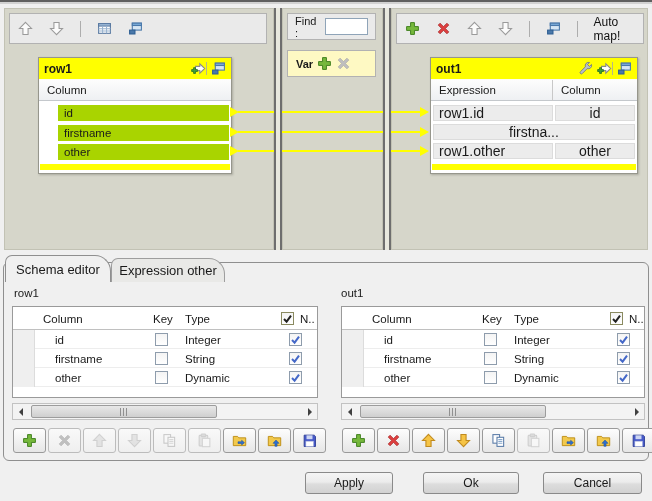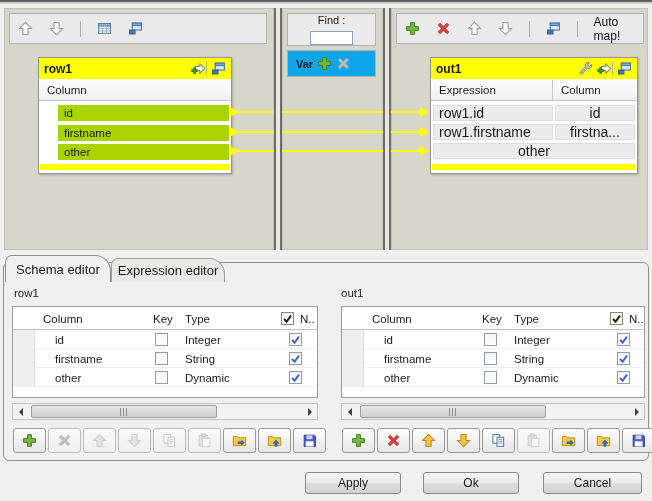--- a/index.html
+++ b/index.html
@@ -31,24 +31,24 @@
   .icon14 { width:15px; height:15px; display:inline-block; }
   .icon14 svg { width:15px; height:15px; display:block; }
   .arrow-outline { fill:#fbfbfb; stroke:#9a9a9a; stroke-width:1; }
   .arrow-gold { fill:#f6c445; stroke:#c08a1e; stroke-width:1; }
   .x-red { fill:#dd4040; stroke:#a02323; stroke-width:.6; }
   .x-gray { fill:#bfbfbf; stroke:#a8a8a8; stroke-width:.6; }
   .plus-green { fill:#76b83c; stroke:#41801f; stroke-width:.9; }
   #automap-label { font-size:12px; color:#111; }
 
   
-  #find-panel { left:287px; top:13px; width:89px; height:33px; background:#eaeaea; border:1px solid #b2b2b2;
-                display:flex; align-items:center; gap:5px; padding:0 7px; z-index:2;flex-direction:column;}
+  #find-panel { left:287px; top:13px; width:89px; height:27px; background:#eaeaea; border:1px solid #b2b2b2;
+                display:flex; align-items:center; gap:5px; padding:0 7px; z-index:2;}
   #find-input { width:43px; height:17px; border:1px solid #8fa4b8; background:#fff; font:11px "Liberation Sans",sans-serif; padding:0 2px;}
-  #var-panel { left:287px; top:50px; width:89px; height:27px; background:#0ea5e9; border:1px solid #b2b2b2;
+  #var-panel { left:287px; top:50px; width:89px; height:27px; background:#fef9c3; border:1px solid #b2b2b2;
                display:flex; align-items:center; gap:4px; padding:0 8px; z-index:2;}
   .bold { font-weight:bold; }
 
   
   .mtable { background:#fff; border:1px solid #96968c; z-index:3; box-shadow:1px 1px 2px rgba(90,90,80,.35); }
   #row1-table { left:38px;  top:57px; width:194px; height:117px; }
   #out1-table { left:430px; top:57px; width:208px; height:117px; }
   .mt-header { height:22px; background:#ffff00; display:flex; align-items:center; padding:0 5px; border-bottom:1px solid #fdfdf0; }
   .mt-title { font-weight:bold; font-size:12px; flex:1; }
   .mt-header .vsep { background:#b6b68a; height:13px; }
@@ -115,21 +115,21 @@
   #sbar-left { left:13px; top:428px; } #sbar-right { left:342px; top:428px; }
   .tbtn { width:33px; height:25px; border:1px solid #9a9a9a; border-radius:3px;
           background:linear-gradient(#fdfdfd,#e6e6e6); display:flex; align-items:center; justify-content:center; }
   .tbtn:not(.enabled) { border-color:#bcbcbc; background:linear-gradient(#f9f9f9,#efefef); }
   .tbtn:not(.enabled) svg { opacity:.35; filter:grayscale(1); }
 
   
   .fbtn { height:22px; border:1px solid #8a8a8a; border-radius:3px; font:12px "Liberation Sans",sans-serif;
           background:linear-gradient(#f5f5f5 0%,#ececec 45%,#dddddd 55%,#d2d2d2 100%);
           display:flex; align-items:center; justify-content:center; z-index:2; }
-  #btn-apply { left:305px; top:472px; width:96px; }
+  #btn-apply { left:305px; top:472px; width:88px; }
   #btn-ok    { left:423px; top:472px; width:96px; }
   #btn-cancel{ left:543px; top:472px; width:99px; }
 </style>
 </head>
 <body>
 
 <svg width="0" height="0" style="position:absolute">
   <defs>
     <path id="p-up" d="M7 1.2 12.6 7H9.4v5.6H4.6V7H1.4Z"></path>
     <path id="p-x" d="M2 3.8 3.8 2 7 5.2 10.2 2 12 3.8 8.8 7l3.2 3.2-1.8 1.8L7 8.8 3.8 12 2 10.2 5.2 7z"></path>
@@ -328,35 +328,35 @@
     </div>
     <div class="mt-colhdr">
       <span class="cell split" style="width:122px">Expression</span>
       <span class="cell">Column</span>
     </div>
     <div class="mrow outr">
       <span class="oc expr">row1.id</span>
       <span class="oc colv">id</span>
     </div>
     <div class="mrow outr" style="margin-top:3px">
-      <span class="oc expr">row1.firstname</span>
       <span class="oc colv">firstna...</span>
     </div>
     <div class="mrow outr" style="margin-top:3px">
+      <span class="oc expr">row1.other</span>
       <span class="oc colv">other</span>
     </div>
     <div class="ystrip"></div>
   </div>
 
   <div class="abs" id="tabfolder"></div>
   <div class="abs tab" id="tab-schema">
     <span>Schema editor</span>
   </div>
   <div class="abs tab" id="tab-expr">
-    <span>Expression editor</span>
+    <span>Expression other</span>
   </div>
 
   <div class="abs schema-label" id="schema-label-left">row1</div>
   <div class="abs stable" id="stable-left">
     <div class="shead">
       <div></div>
       <div>Column</div>
       <div>Key</div>
       <div>Type</div>
       <div class="nul">

